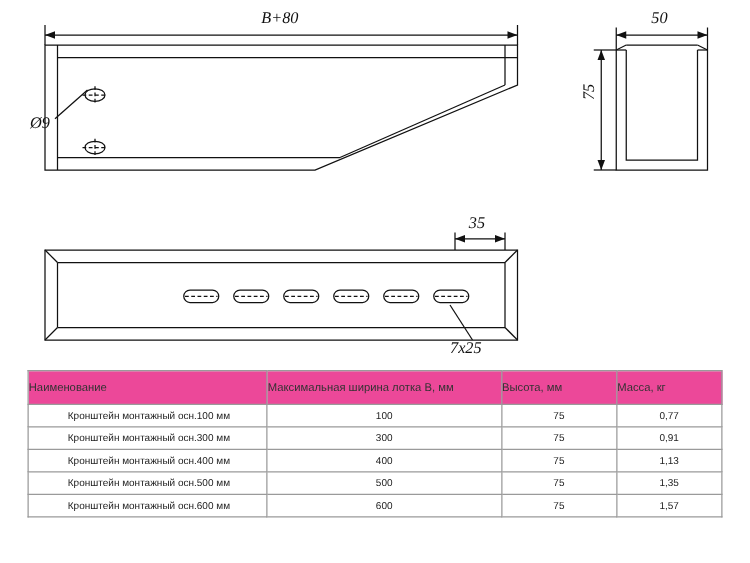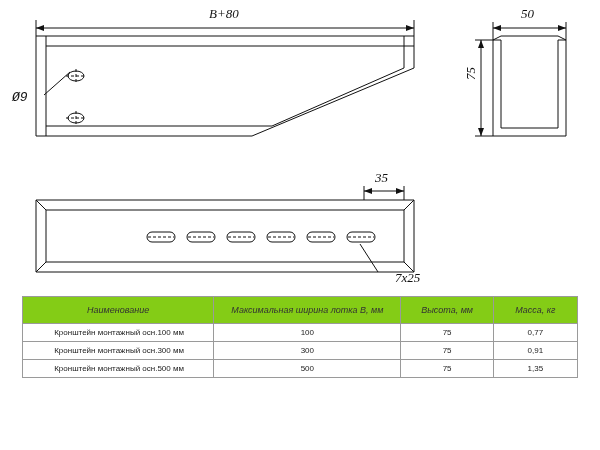--- a/index.html
+++ b/index.html
@@ -47,26 +47,25 @@
   }
   #spec-table th,
   #spec-table td {
     border: 1px solid #9a9a9a;
     padding: 0;
     height: 17px;
     font-weight: normal;
     color: #222;
   }
   #spec-table thead th {
-    background: #84cc16;
+    background: #ec4899;
     height: 26px;
     font-size: 9px;
     color: #333;
-    text-align: center;
-    font-style: italic;
+    text-align: left;
   }
   #spec-table tbody td {
     text-align: center;
   }
   #spec-table tbody td.name-cell {
     text-align: center;
     padding-left: 2px;
   }
   .col-name  { width: 192px; }
   .col-width { width: 188px; }
@@ -203,29 +202,29 @@
       </g>
 
       <g>
         <path d="M360,244 L378,272"></path>
       </g>
     </g>
   </svg>
 
   <div class="dim-label" style="left:209px; top:6px;">B+80</div>
 
-  <div class="dim-label" style="left:12px; top:90px;font-family:Liberation Mono, monospace;">Ø9</div>
+  <div class="dim-label" style="left:24px; top:90px;">Ø9</div>
 
   <div class="dim-label" style="left:521px; top:6px;">50</div>
 
   <div class="dim-label" style="left:463px; top:80px; transform: rotate(-90deg); transform-origin: left top;">75</div>
 
   <div class="dim-label" style="left:375px; top:170px;">35</div>
 
-  <div class="dim-label" style="left:395px; top:270px;">7x25</div>
+  <div class="dim-label" style="left:360px; top:270px;">7x25</div>
 
   <table id="spec-table">
     <thead>
       <tr>
         <th class="col-name">Наименование</th>
         <th class="col-width">Максимальная ширина лотка B, мм</th>
         <th class="col-h">Высота, мм</th>
         <th class="col-mass">Масса, кг</th>
       </tr>
     </thead>
@@ -236,21 +235,33 @@
         <td>75</td>
         <td>0,77</td>
       </tr>
       <tr>
         <td class="name-cell">Кронштейн монтажный осн.300 мм</td>
         <td>300</td>
         <td>75</td>
         <td>0,91</td>
       </tr>
       <tr>
+        <td class="name-cell">Кронштейн монтажный осн.400 мм</td>
+        <td>400</td>
+        <td>75</td>
+        <td>1,13</td>
+      </tr>
+      <tr>
         <td class="name-cell">Кронштейн монтажный осн.500 мм</td>
         <td>500</td>
         <td>75</td>
         <td>1,35</td>
       </tr>
+      <tr>
+        <td class="name-cell">Кронштейн монтажный осн.600 мм</td>
+        <td>600</td>
+        <td>75</td>
+        <td>1,57</td>
+      </tr>
     </tbody>
   </table>
 
 </div>
 
 </body></html>

